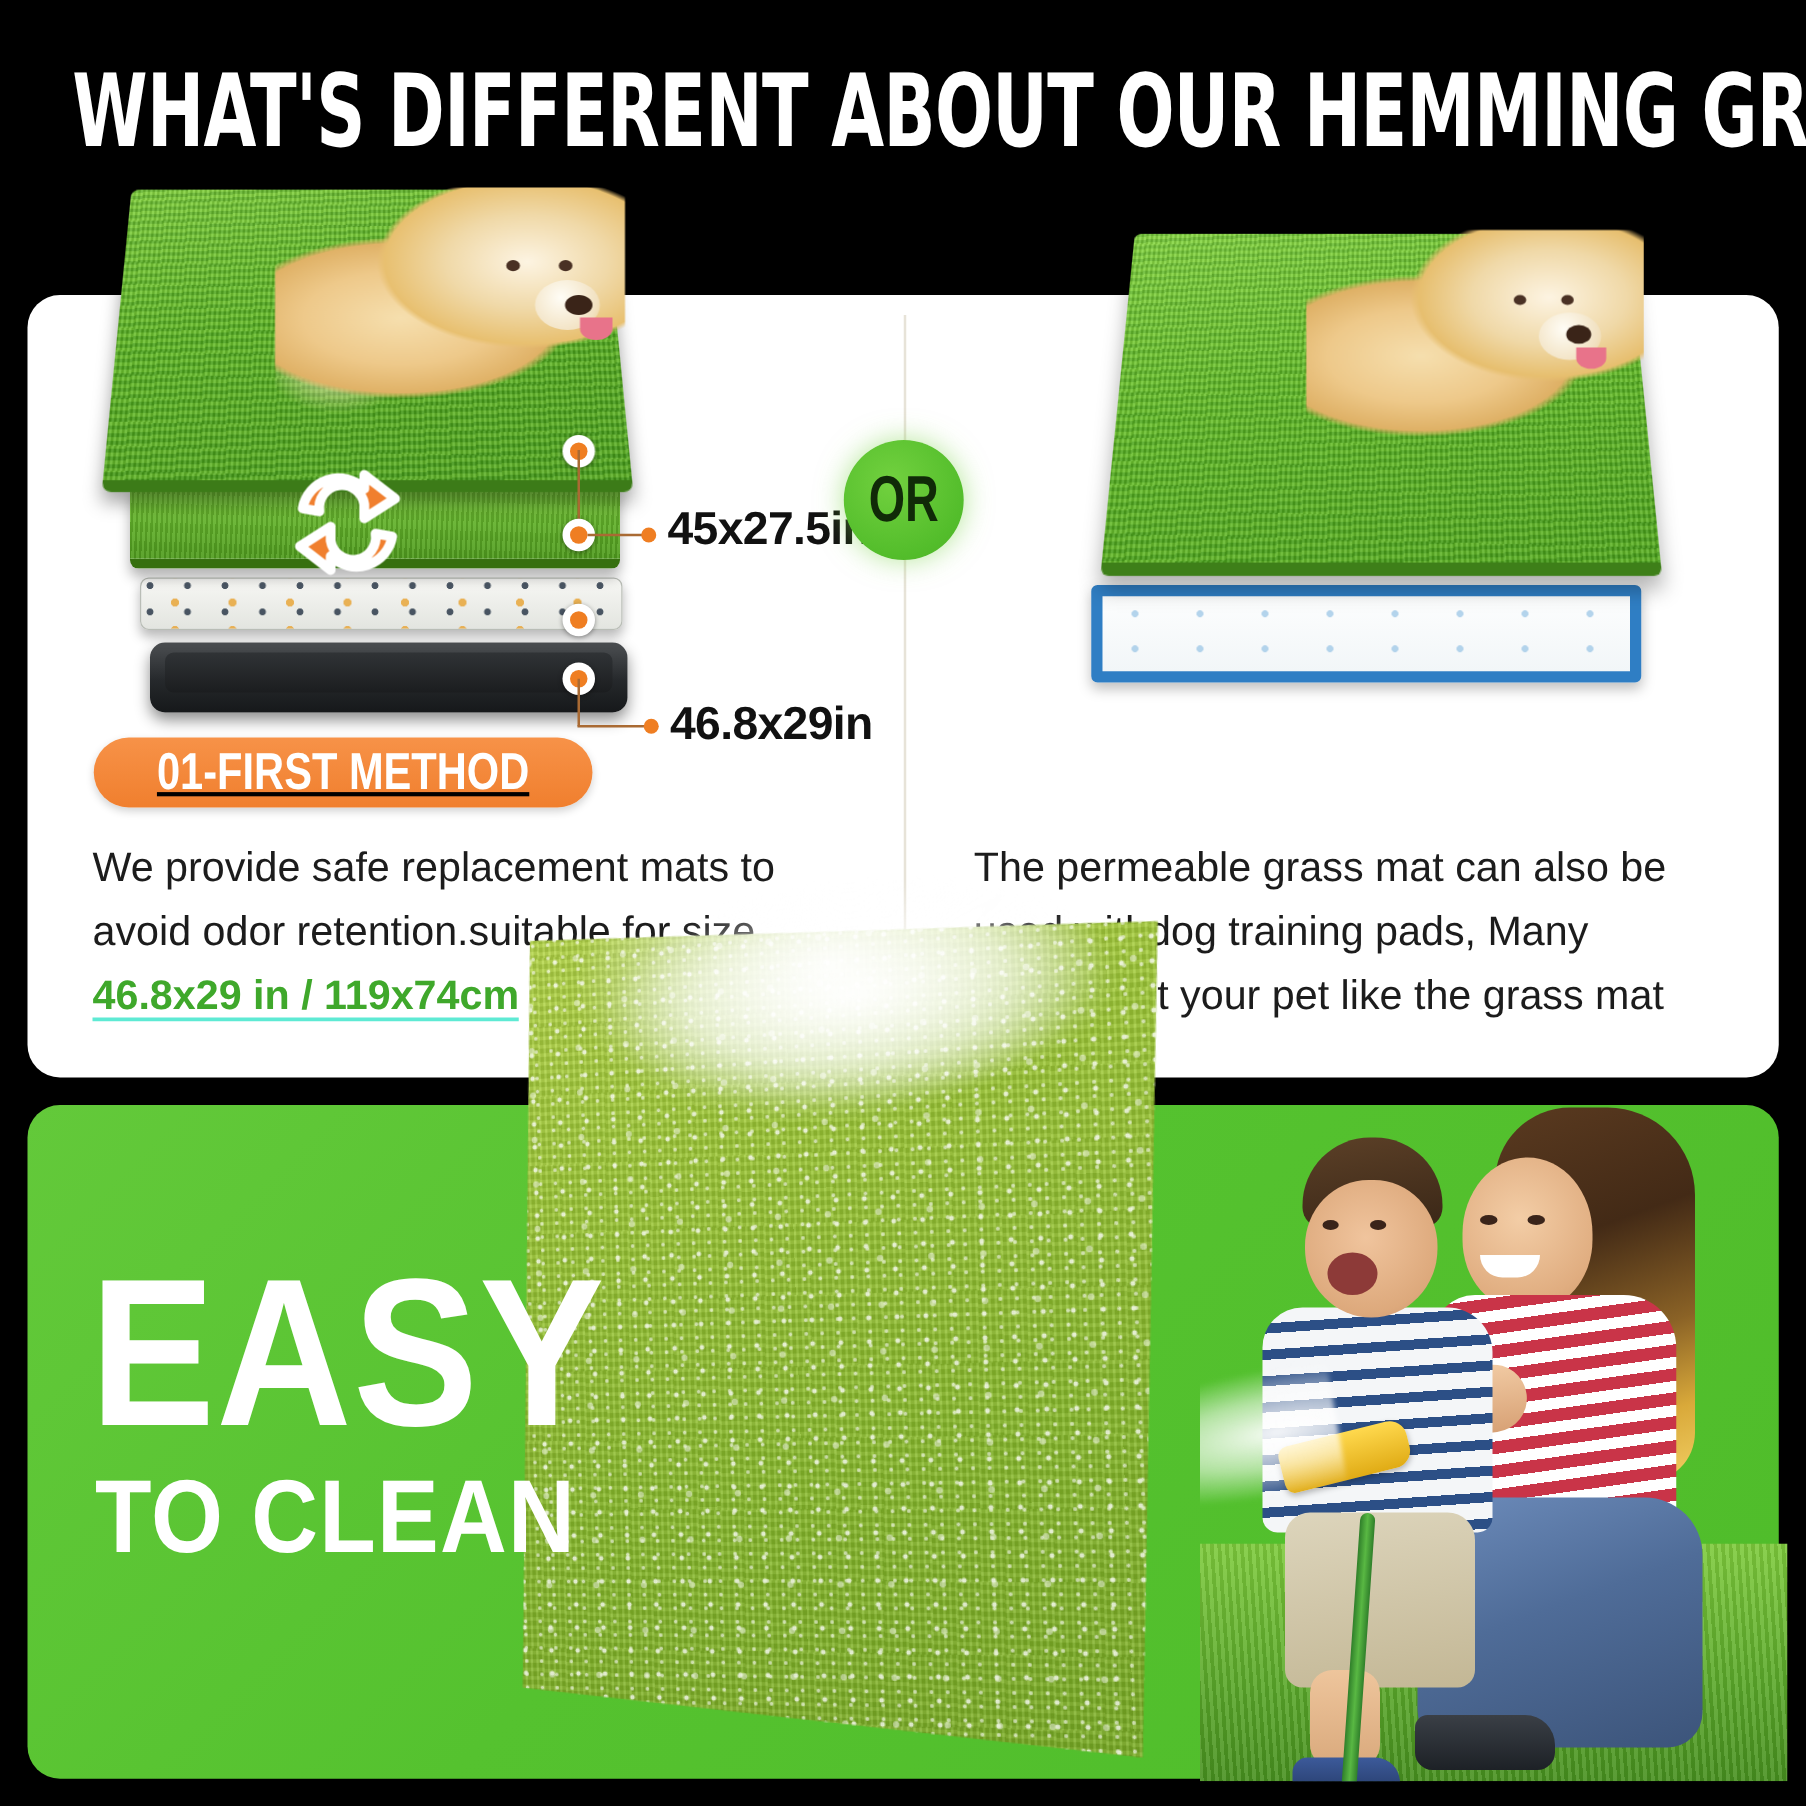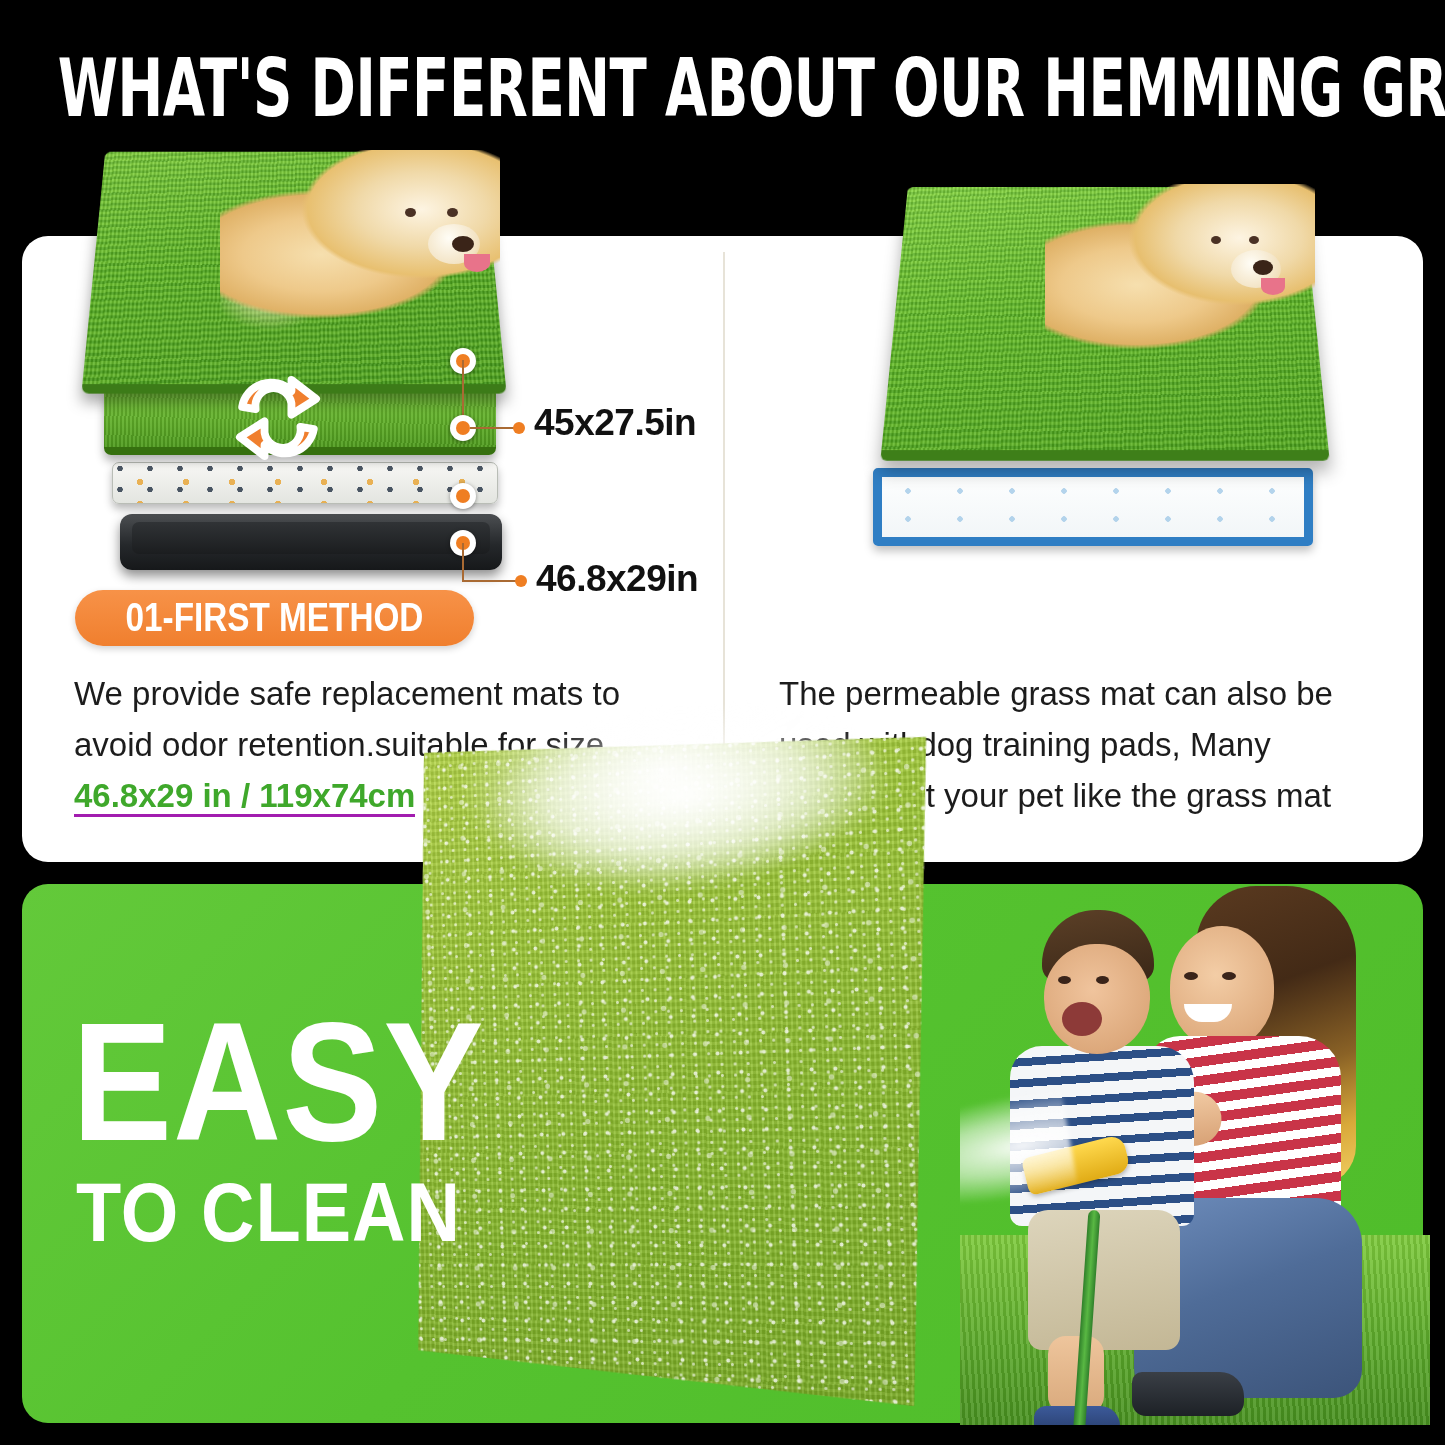--- a/index.html
+++ b/index.html
@@ -230,34 +230,34 @@
     box-shadow: 0 3px 7px rgba(0,0,0,.18);
     display: flex; align-items: center; justify-content: center;
     padding: 0 34px;
   }
   .method-badge span {
     font-family: "Liberation Sans Narrow", "Liberation Sans", sans-serif;
     font-weight: 700; font-size: 37px; color: #ffffff;
     letter-spacing: 0px; white-space: nowrap;
     transform: scaleX(0.9) scaleY(1.12);
   }
-  #badge-01 { left: 75px; top: 590px; }
+  #badge-01 { left: 75px; top: 590px; text-decoration: underline; }
   #badge-02 { left: 784px; top: 590px; }
 
   
   .body-text {
     position: absolute;
     font-size: 33px; line-height: 51px; color: #1c1c1c;
     width: 560px;
   }
   #text-01 { left: 74px; top: 668px; }
   #text-02 { left: 779px; top: 668px; }
   .hl {
     color: #3fa82b; font-weight: 700;
-    border-bottom: 3px solid #a21caf;
+    border-bottom: 3px solid #5eead4;
   }
 
   
   .green-panel {
     position: absolute;
     left: 22px; top: 884px; width: 1401px; height: 539px;
     background: linear-gradient(135deg, #63c93a 0%, #55c22f 45%, #4fbc2a 100%);
     border-radius: 26px;
     overflow: hidden;
   }
@@ -473,20 +473,23 @@
   <div class="tipdot" style="left:513px;top:422px;"></div>
   <div class="dim-label" style="left:534px;top:402px;">45x27.5in</div>
 
   <div class="dot" style="left:450px;top:483px;"></div>
   <div class="dot" style="left:450px;top:530px;"></div>
   <div class="leader" style="left:462px;top:543px;width:2px;height:38px;"></div>
   <div class="leader" style="left:462px;top:580px;width:58px;height:2px;"></div>
   <div class="tipdot" style="left:515px;top:575px;"></div>
   <div class="dim-label" style="left:536px;top:558px;">46.8x29in</div>
 
+  <div class="or-badge">
+    <span>OR</span>
+  </div>
 
   <div class="right-prod">
     <div class="r-pad"></div>
     <div class="r-grass"></div>
     <div class="dog-right">
       <div class="muzzle"></div>
       <div class="eye-a"></div>
       <div class="eye-b"></div>
       <div class="nose"></div>
       <div class="tongue"></div>

